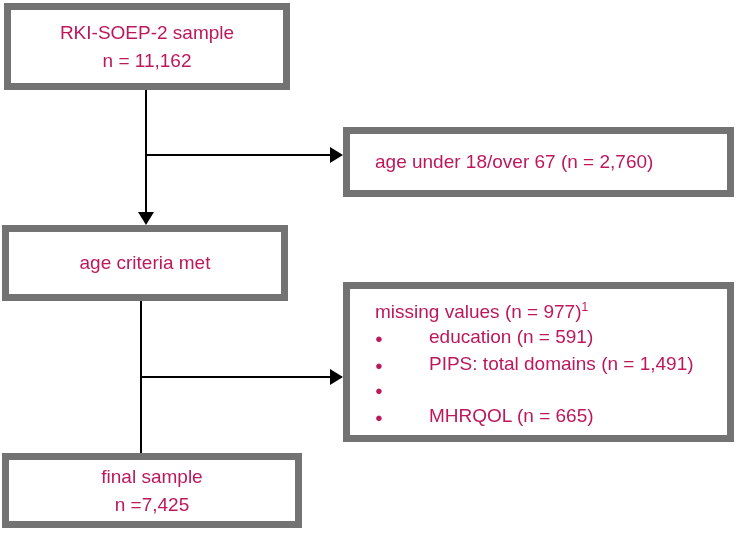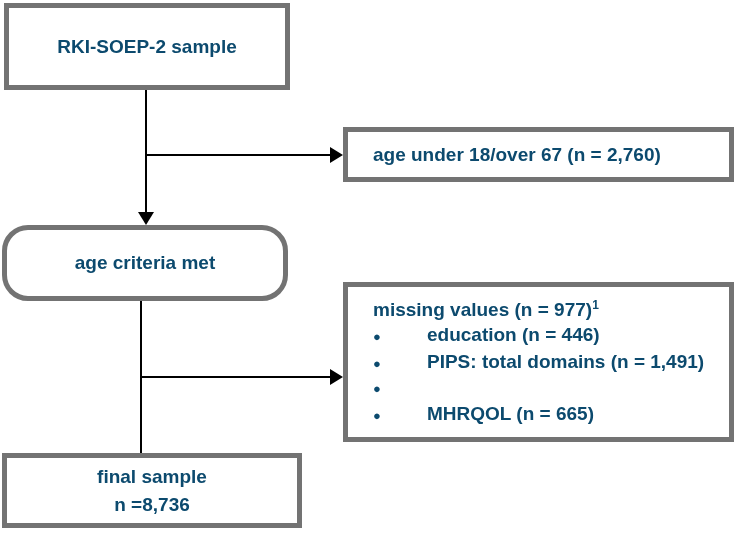--- a/index.html
+++ b/index.html
@@ -9,38 +9,38 @@
     width: 738px;
     height: 551px;
     background: #ffffff;
     font-family: "Liberation Sans", sans-serif;
     color: #141414;
     overflow: hidden;
   }
   .box {
     position: absolute;
     background: #ffffff;
-    border: 5px solid #737373;
-    font-weight: bold;
+    border: 7px solid #737373;
+    font-weight: normal;
     font-size: 19px;
     line-height: 28px;
-    color: #0c4a6e;
+    color: #be185d;
   }
   .box.center {
     display: flex;
     flex-direction: column;
     align-items: center;
     justify-content: center;
     text-align: center;
   }
   .box-top    { left: 4px;   top: 3px;   width: 286px; height: 87px; }
-  .box-mid    { left: 2px;   top: 225px; width: 286px; height: 76px; border-radius: 26px; }
+  .box-mid    { left: 2px;   top: 225px; width: 286px; height: 76px; }
   .box-bottom { left: 2px;   top: 453px; width: 300px; height: 75px; }
   .box-excl1  {
-    left: 343px; top: 127px; width: 391px; height: 55px;
+    left: 343px; top: 127px; width: 391px; height: 70px;
     display: flex; align-items: center;
     padding-left: 25px;
   }
   .box-excl2  {
     left: 343px; top: 282px; width: 391px; height: 160px;
     padding: 10px 24px 0 25px;
     font-size: 19px;
     line-height: 25px;
   }
   .bullet-row { display: flex; align-items: baseline; }
@@ -65,20 +65,21 @@
     border-left: 13px solid #000000;
   }
 </style>
 </head>
 <body>
 
 <div class="canvas">
 
   <div class="box box-top center">
     <div>RKI-SOEP-2 sample</div>
+    <div>n = 11,162</div>
   </div>
 
   <div class="line vline" style="left:145px; top:90px; height:124px;"></div>
   <div class="arrow arrow-down" style="left:138px; top:212px;"></div>
 
   <div class="line hline" style="left:146px; top:154px; width:186px;"></div>
   <div class="arrow arrow-right" style="left:330px; top:147px;"></div>
 
   <div class="box box-excl1">
     <div>age under 18/over 67 (n = 2,760)</div>
@@ -93,33 +94,33 @@
 
   <div class="line hline" style="left:141px; top:376px; width:191px;"></div>
   <div class="arrow arrow-right" style="left:330px; top:369px;"></div>
 
   <div class="box box-excl2">
     <div>
       <span>missing values (n = 977)</span><sup>1</sup>
     </div>
     <div class="bullet-row">
       <span class="bullet-glyph">●</span>
-      <span>education (n = 446)</span>
+      <span>education (n = 591)</span>
     </div>
     <div class="bullet-row">
       <span class="bullet-glyph">●</span>
       <span>PIPS: total domains (n = 1,491)</span>
     </div>
     <div class="bullet-row">
       <span class="bullet-glyph">●</span>
     </div>
     <div class="bullet-row">
       <span class="bullet-glyph">●</span>
       <span>MHRQOL (n = 665)</span>
     </div>
   </div>
 
   <div class="box box-bottom center">
     <div>final sample</div>
-    <div>n =8,736</div>
+    <div>n =7,425</div>
   </div>
 
 </div>
 
 </body></html>

